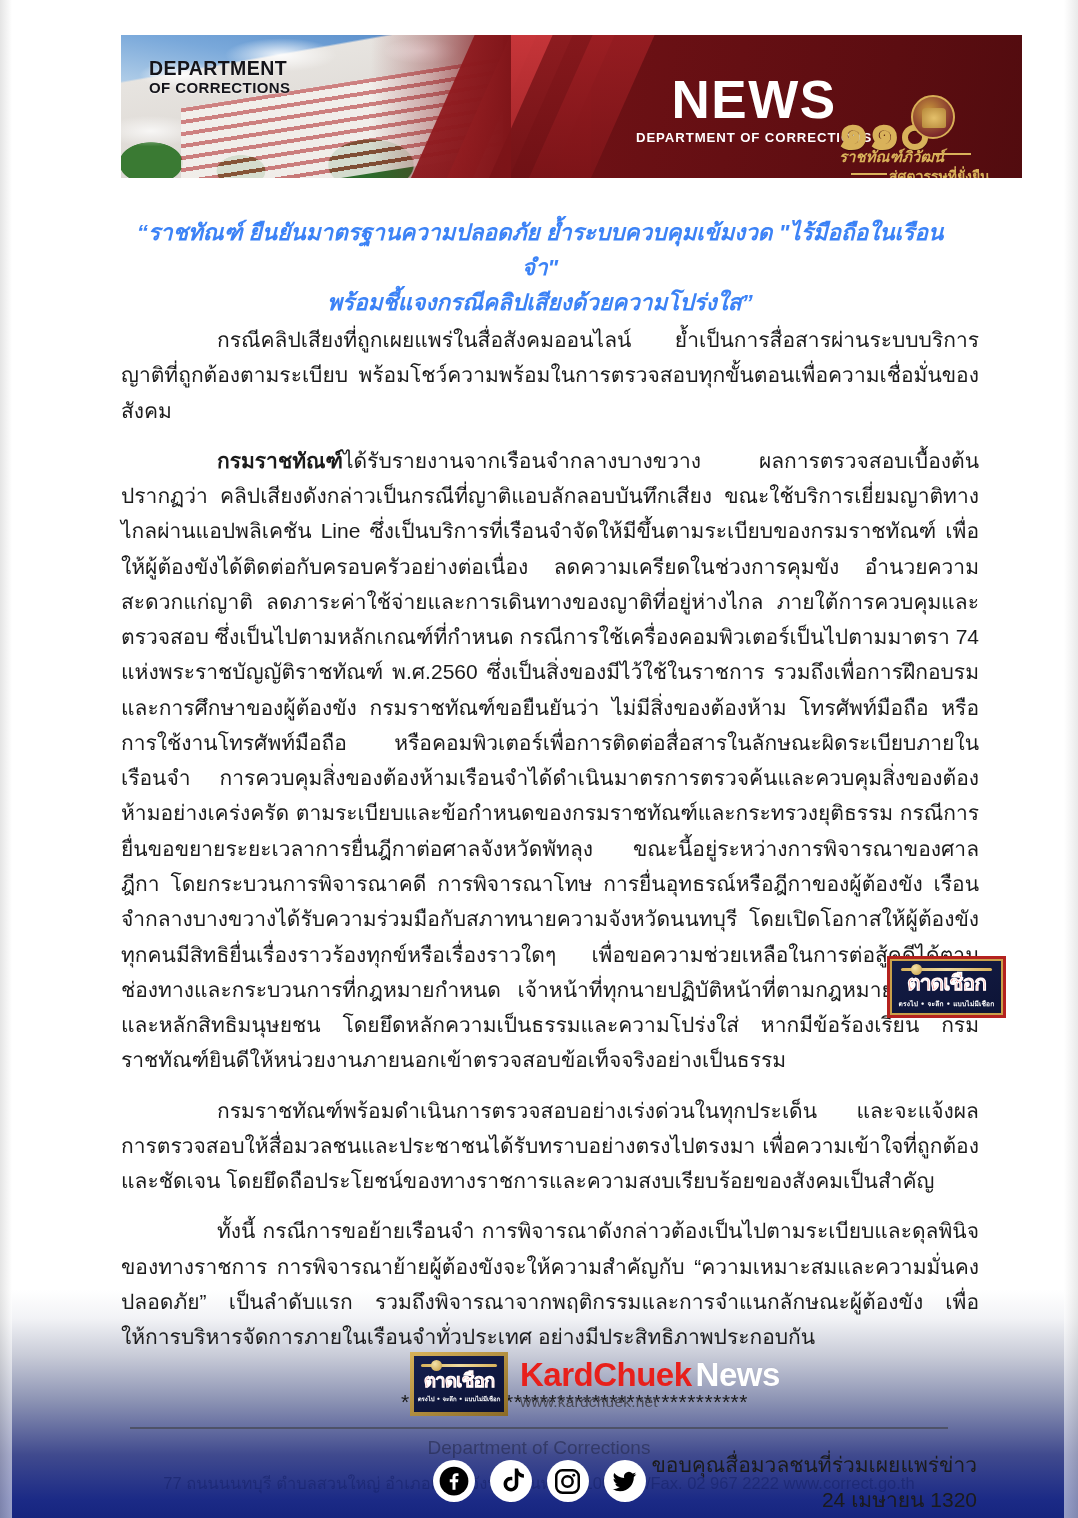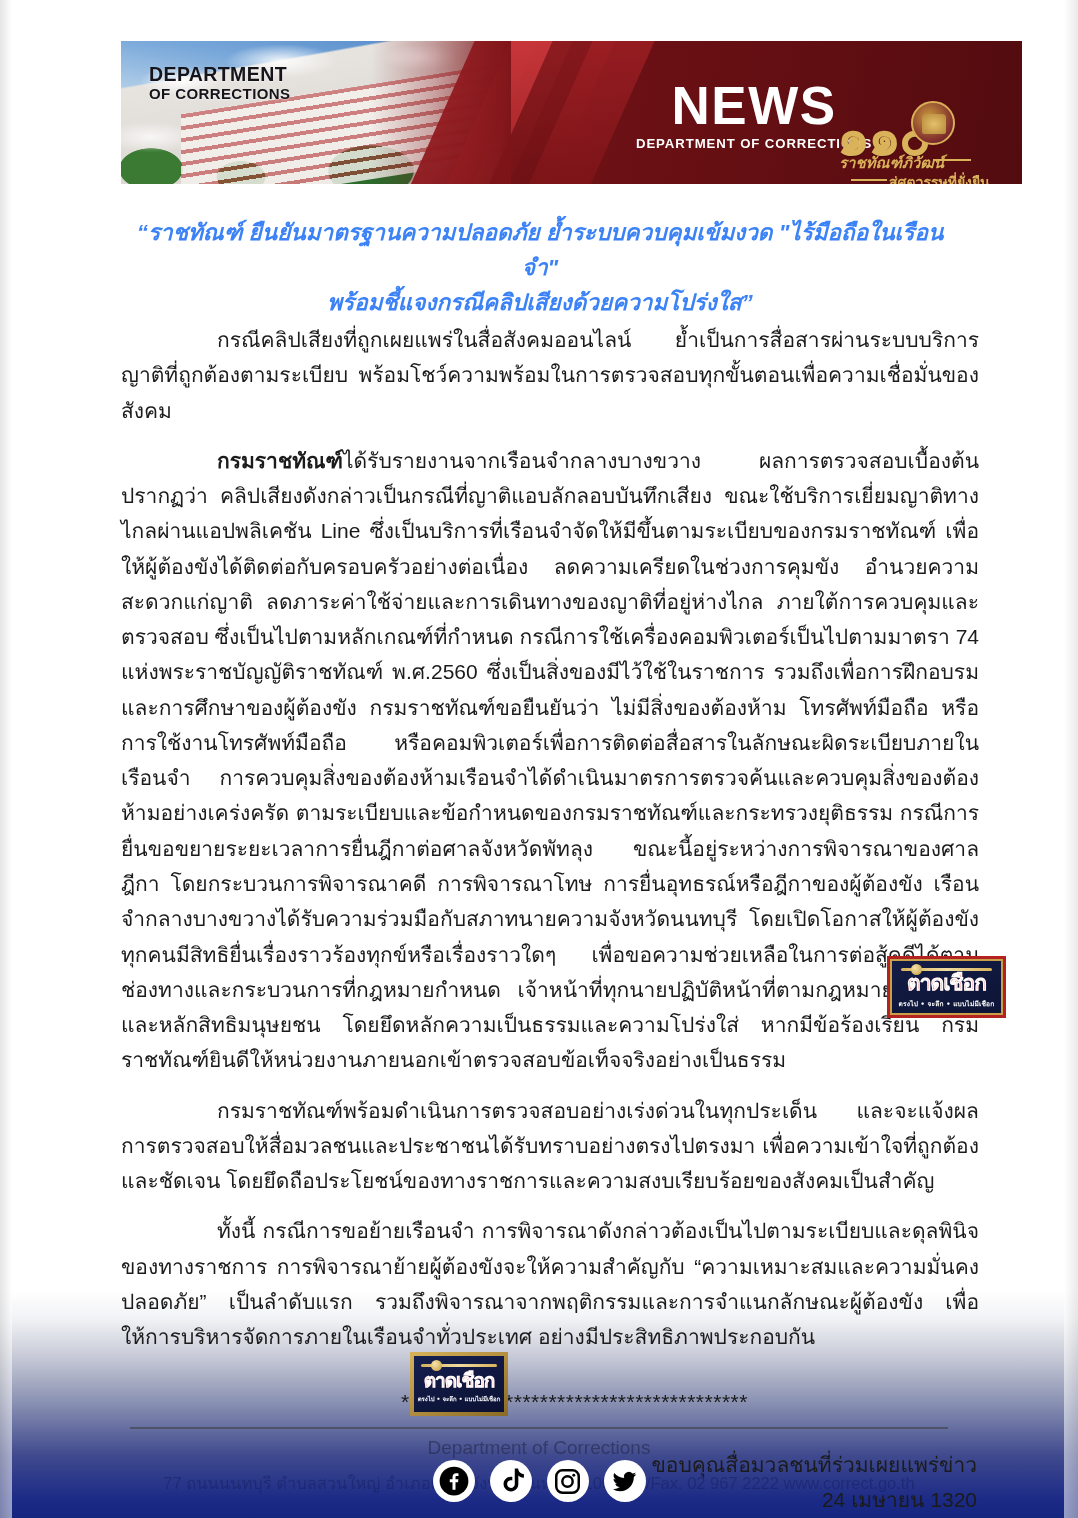--- a/index.html
+++ b/index.html
@@ -46,21 +46,21 @@
     position: absolute;
     left: 0; top: 0;
     width: 1078px;
     height: 1518px;
   }
 
   
   .banner {
     position: absolute;
     left: 121px;
-    top: 41px;
+    top: 35px;
     width: 901px;
     height: 143px;
     overflow: hidden;
     background: #7d1418;
   }
   .banner-red {
     position: absolute; inset: 0;
     background: linear-gradient(100deg, #8d181c 0%, #7a1216 38%, #6d1014 70%, #5e0d11 100%);
   }
   
@@ -438,20 +438,26 @@
   </div>
 
   <div class="footer-logo">
     <div class="fl-badge">
       <div class="fl-badge-inner">
         <div class="kc-bar"></div>
         <div class="fl-thai">ตาดเชือก</div>
         <div class="fl-tag">ตรงไป • จะลึก • แบบไม่มีเชือก</div>
       </div>
     </div>
+    <div class="fl-words">
+      <div class="fl-title">
+        <span class="kard">KardChuek</span><span class="news">News</span>
+      </div>
+      <div class="fl-url">www.kardchuek.net</div>
+    </div>
   </div>
 
   <div class="footer-rule"></div>
 
   <div class="blue-footer">
     <div class="bf-dept">Department of Corrections</div>
     <div class="bf-addr">77 ถนนนนทบุรี ตำบลสวนใหญ่ อำเภอเมือง จังหวัดนนทบุรี 11000  Tel/Fax. 02 967 2222  www.correct.go.th</div>
 
     <div class="socials">
       <div class="soc">

